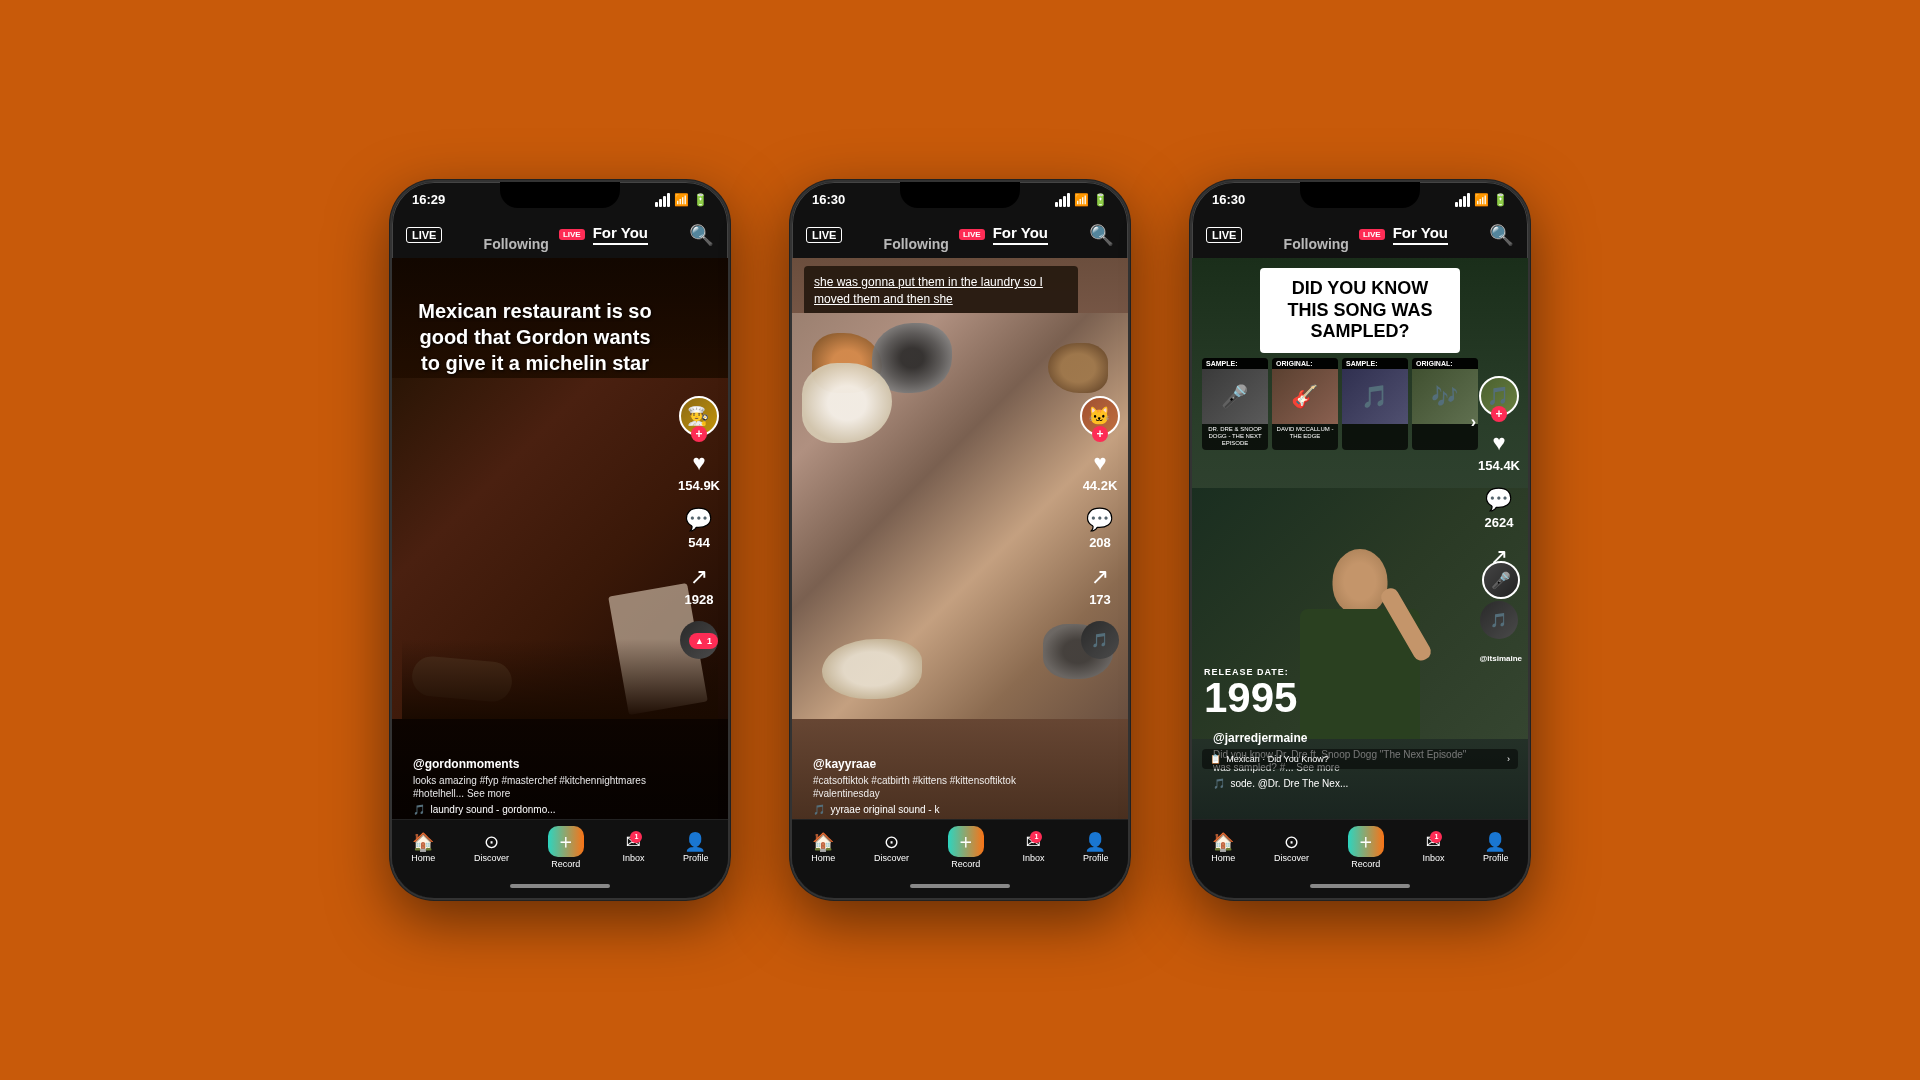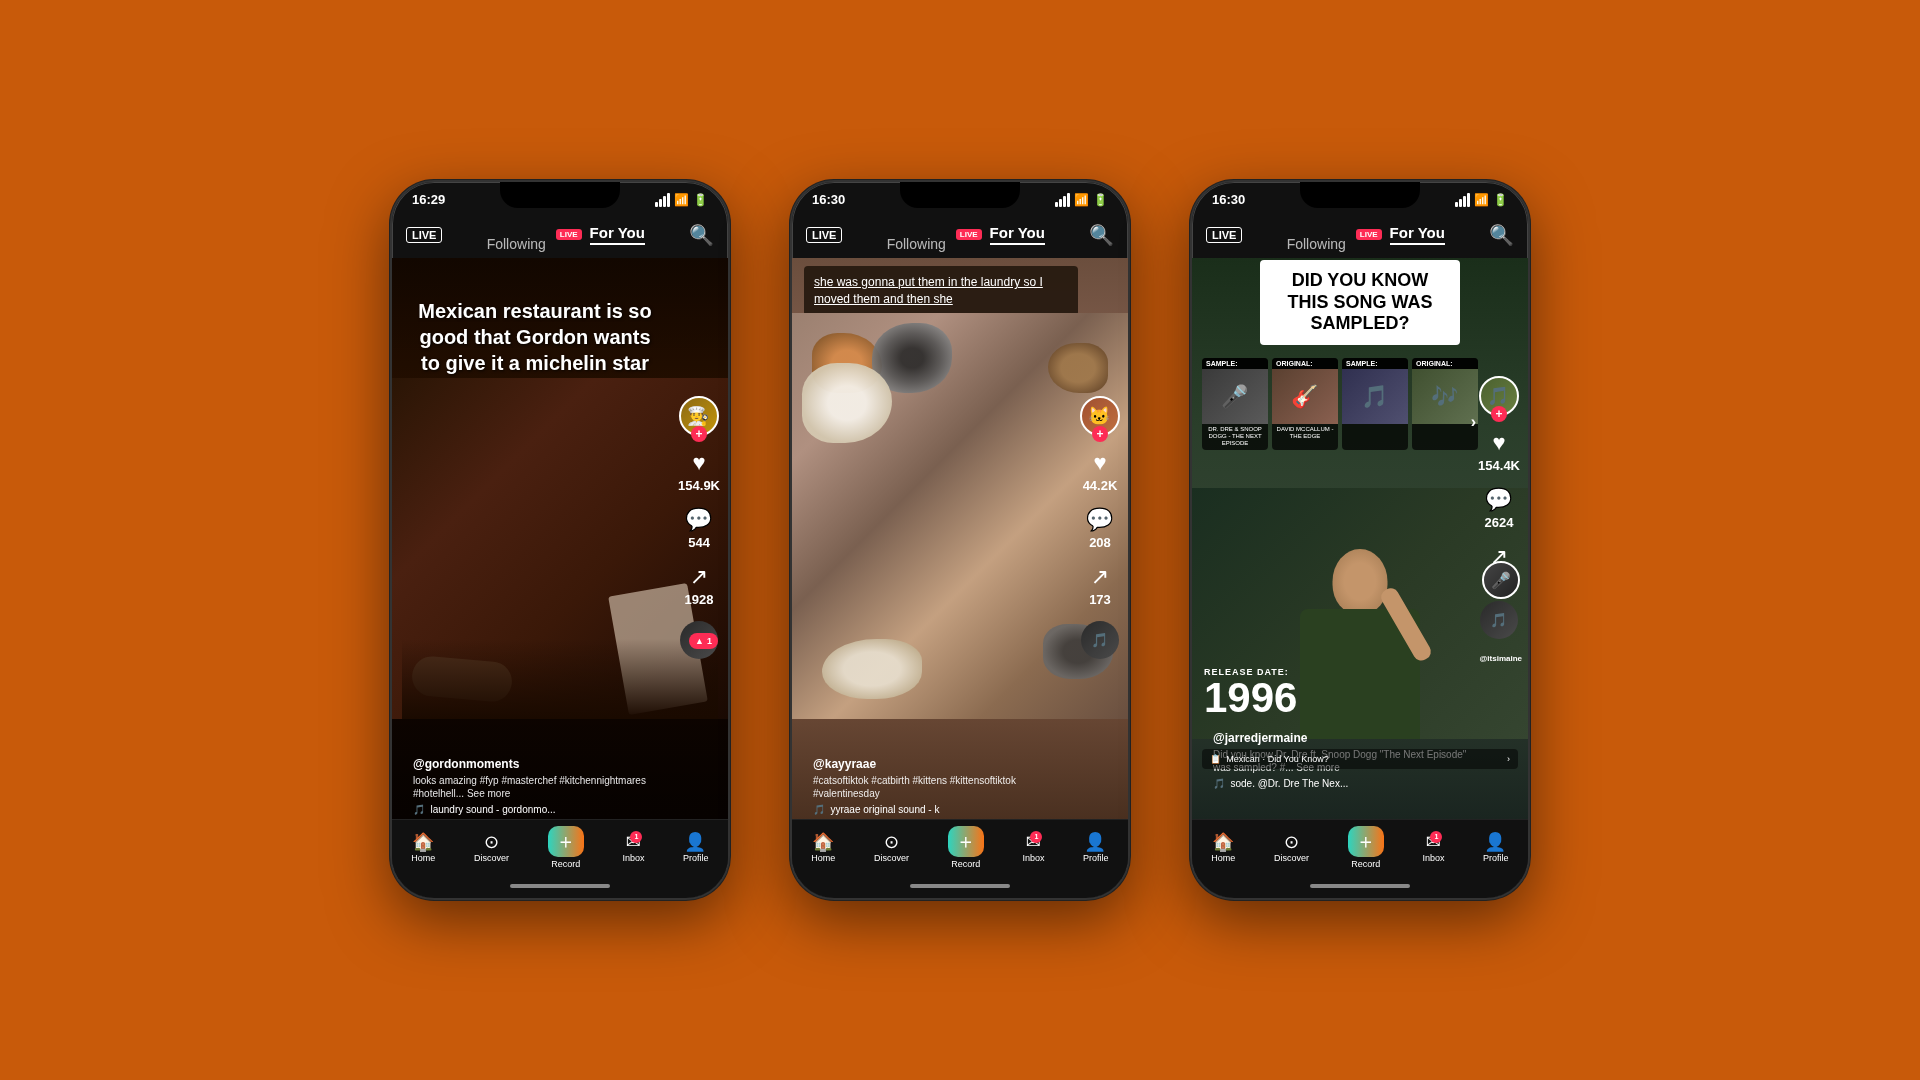--- a/index.html
+++ b/index.html
@@ -129,21 +129,21 @@
       font-size: 11px;
       font-weight: 700;
       border: 1.5px solid white;
       padding: 1px 5px;
       border-radius: 3px;
       cursor: pointer;
     }
 
     .header-following {
       font-size: 14px;
-      font-weight: 400;
+      font-weight: 700;
       color: rgba(255,255,255,0.7);
       cursor: pointer;
       margin-top: 19px;
     }
 
     .header-live-badge {
       background: #fe2c55;
       color: white;
       font-size: 8px;
       font-weight: 700;
@@ -206,21 +206,21 @@
       color: white;
       font-size: 12px;
       padding: 8px 10px;
       border-radius: 4px;
       line-height: 1.4;
       text-decoration: underline;
     }
 
     .phone3-title-card {
       position: absolute;
-      top: 2px;
+      top: 10px;
       left: 50%;
       transform: translateX(-50%);
       width: 200px;
       background: white;
       color: black;
       font-size: 18px;
       font-weight: 900;
       text-align: center;
       padding: 10px 14px;
       border-radius: 4px;
@@ -721,21 +721,21 @@
 
               <div style="position:absolute;top:60px;left:10px;right:10px;bottom:0;background:#2a4020;border-radius:8px 8px 0 0;"></div>
 
               <div style="position:absolute;top:30px;right:-5px;width:18px;height:80px;background:#C4956A;border-radius:8px;transform:rotate(-30deg);transform-origin:bottom center;"></div>
             </div>
           </div>
         </div>
 
         <div class="release-date-overlay">
           <div class="release-label">RELEASE DATE:</div>
-          <div class="release-year">1996</div>
+          <div class="release-year">1995</div>
         </div>
 
         <div class="side-actions" style="bottom:180px;">
           <div class="avatar-action">
             <div class="avatar-circle" style="background:linear-gradient(135deg,#4A6030,#6A8040)">
               <span style="font-size:18px">🎵</span>
             </div>
             <div class="avatar-plus">+</div>
           </div>
           <div class="action-item">

